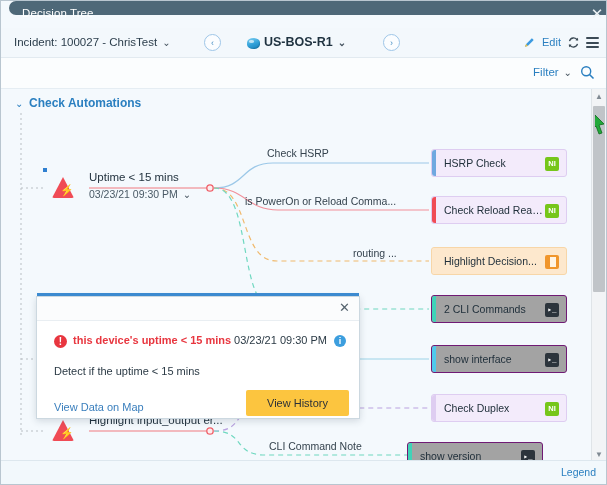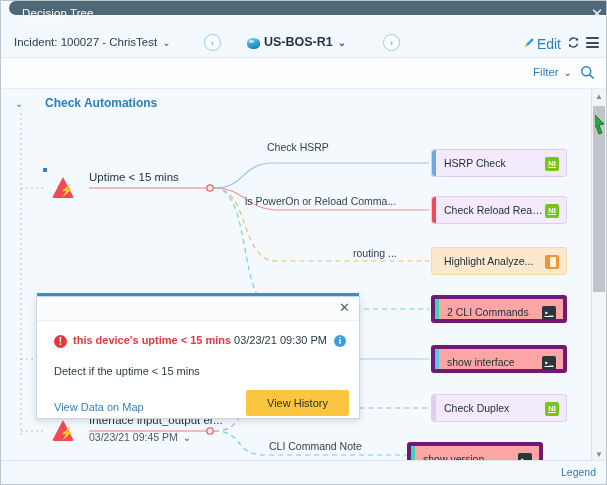--- a/index.html
+++ b/index.html
@@ -109,21 +109,21 @@
     content: "";
     position: absolute;
     left: 2px; top: 2px;
     width: 5px; height: 2.5px;
     border-radius: 50%;
     background: rgba(255,255,255,0.65);
   }
   .edit-link {
     position: absolute;
     right: 47px; top: 8px;
-    font-size: 14px;
+    font-size: 11px;
     color: #2a7fc0;
     cursor: pointer;
     white-space: nowrap;
   }
   .pencil-icon {
     position: absolute;
     right: 73px; top: 9px;
     width: 11px; height: 11px;
     cursor: pointer;
   }
@@ -200,21 +200,21 @@
     color: #2a7fc0;
     cursor: pointer;
     white-space: nowrap;
   }
   .section-chevron {
     position: absolute;
     left: 14px; top: 9px;
     font-size: 10px;
     color: #2a7fc0;
   }
-  .section-title { margin-left: 30px; }
+  .section-title { margin-left: 14px; }
 
   
   .tnode {
     position: absolute;
     cursor: pointer;
   }
   .tnode-icon {
     position: absolute;
     left: 0; top: 0;
     width: 36px; height: 36px;
@@ -324,21 +324,20 @@
   .abox .badge {
     position: absolute;
     right: 7px; top: 7px;
     width: 14px; height: 14px;
     border-radius: 2px;
     font-size: 7.5px;
     font-weight: bold;
     color: #ffffff;
     line-height: 14px;
     text-align: center;
-    text-decoration: underline;
   }
   .badge-ni { background: #76c61a; }
   .badge-doc {
     background: #f0962c;
     position: relative;
   }
   .badge-doc::after {
     content: "";
     position: absolute;
     left: 4px; top: 2px;
@@ -351,21 +350,21 @@
     color: #ffffff;
     font-family: "Liberation Mono", monospace;
     font-size: 8px;
   }
 
   .box-purple { background: #f3ebfb; border: 1px solid #decdf1; }
   .box-purple .accent { background: #6fa8e0; }
   .box-purple.accent-red .accent { background: #f04b55; }
   .box-orange { background: #fde8cd; border: 1px solid #f7d6a8; }
   .box-orange .accent { background: #fde8cd; }
-  .box-teal { background: #fca5a5; border: 4px solid #701a75; }
+  .box-teal { background: #a3a3a3; border: 1px solid #701a75; }
   .box-teal .accent { background: #3fd3b8; }
   .box-teal.accent-blue .accent { background: #4fc9ec; }
 
   
   .popup {
     position: absolute;
     left: 35px; top: 207px;
     width: 322px; height: 121px;
     background: #ffffff;
     border: 1px solid #ccd8e0;
@@ -607,66 +606,66 @@
 
     <span class="section-chevron">⌄</span>
     <span class="section-header section-title">Check Automations</span>
 
     <div class="tnode" style="left:44px; top:81px; width:170px; height:36px;">
       <span class="tnode-icon icon-alert selected">
         <span class="tri"></span>
         <span class="bolt">⚡</span>
       </span>
       <span class="tnode-title">Uptime &lt; 15 mins</span>
+      <span class="tnode-time">
+        <span>03/23/21 09:30 PM</span><span class="caret">⌄</span>
+      </span>
     </div>
 
     <div class="tnode" style="left:44px; top:252px; width:170px; height:36px;">
       <span class="tnode-icon icon-clock">
         <span class="dial"></span>
         <span class="hand-v"></span>
         <span class="hand-h"></span>
       </span>
       <span class="tnode-title">Low Frequency</span>
       <span class="tnode-time">
         <span>03/22/21 11:15 PM</span><span class="caret">⌄</span>
       </span>
     </div>
 
     <div class="tnode" style="left:44px; top:324px; width:175px; height:36px;">
       <span class="tnode-icon icon-alert">
         <span class="tri"></span>
         <span class="bolt">⚡</span>
       </span>
-      <span class="tnode-title">Interface input_output er...</span>
-      <span class="tnode-time">
-        <span>03/23/21 09:45 PM</span><span class="caret">⌄</span>
-      </span>
-    </div>
-
-    <span class="edge-label" style="left:266px; top:52px;">Check HSRP</span>
+      <span class="tnode-title">Highlight input_output er...</span>
+    </div>
+
+    <span class="edge-label" style="left:266px; top:58px;">Check HSRP</span>
     <span class="edge-label" style="left:244px; top:106px;">is PowerOn or Reload Comma...</span>
     <span class="edge-label" style="left:352px; top:158px;">routing ...</span>
     <span class="edge-label" style="left:268px; top:303px;">Analyze Duplex</span>
     <span class="edge-label" style="left:268px; top:351px;">CLI Command Note</span>
 
     <div class="abox box-purple" style="left:430px; top:60px;">
       <span class="accent"></span>
       <span class="alabel">HSRP Check</span>
       <span class="badge badge-ni">NI</span>
     </div>
 
     <div class="abox box-purple accent-red" style="left:430px; top:107px;">
       <span class="accent"></span>
       <span class="alabel">Check Reload Reason</span>
       <span class="badge badge-ni">NI</span>
     </div>
 
     <div class="abox box-orange" style="left:430px; top:158px;">
       <span class="accent"></span>
-      <span class="alabel">Highlight Analyze...</span>
+      <span class="alabel">Highlight Decision...</span>
       <span class="badge badge-doc"></span>
     </div>
 
     <div class="abox box-teal" style="left:430px; top:206px;">
       <span class="accent"></span>
       <span class="alabel">2 CLI Commands</span>
       <span class="badge badge-cli">▸_</span>
     </div>
 
     <div class="abox box-teal accent-blue" style="left:430px; top:256px;">

